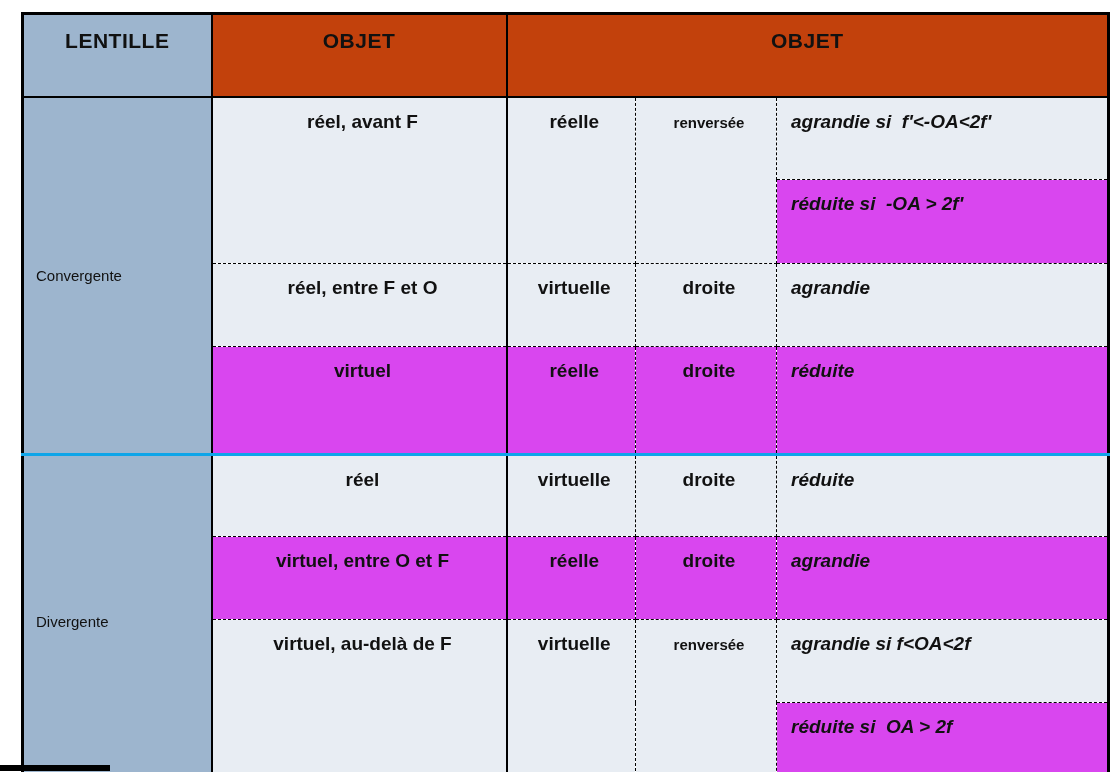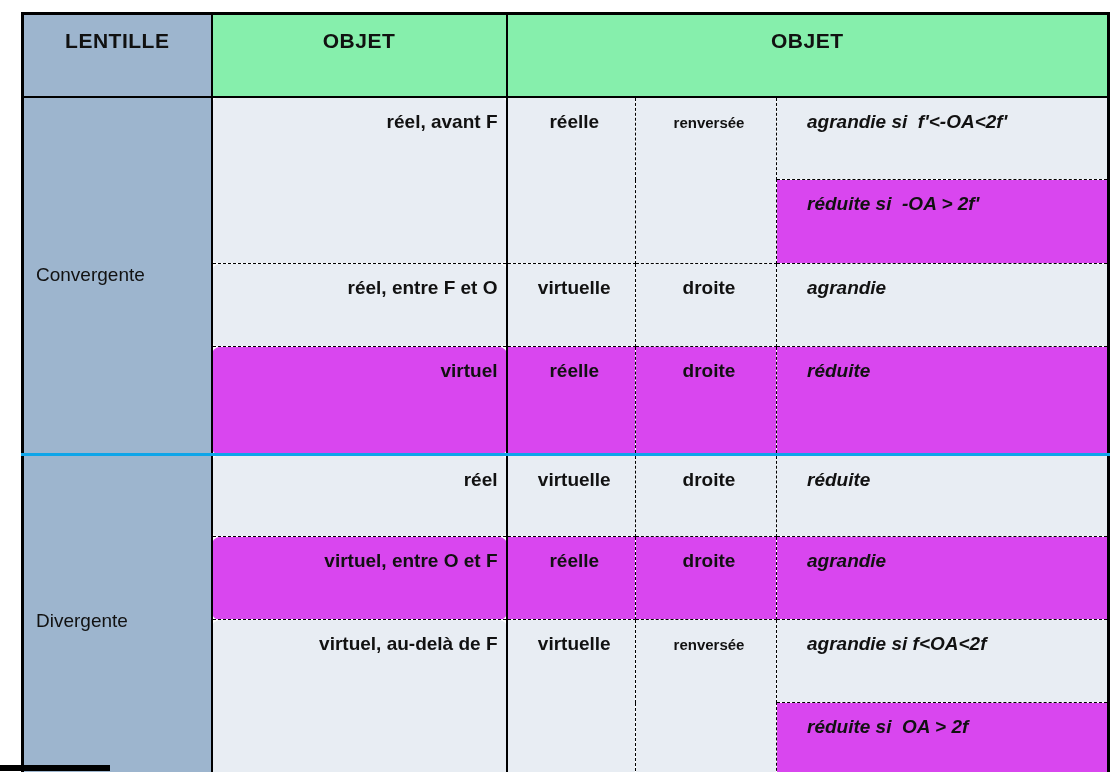--- a/index.html
+++ b/index.html
@@ -14,21 +14,21 @@
   table.optics{
     position:absolute;
     left:21px;top:12px;
     width:1086px;height:751px;
     border-collapse:collapse;
     table-layout:fixed;
     border:3px solid #000;
   }
   th{
     border:2px solid #000;
-    background:#86efac;
+    background:#c2410c;
     font-size:21px;
     font-weight:bold;
     text-align:center;
     vertical-align:top;
     padding:14px 4px 0 4px;
     letter-spacing:0.5px;
   }
   th.lens-head{ background:#9DB5CE; }
   td{
     border:1px dashed #000;
@@ -36,36 +36,35 @@
     font-size:19px;
     font-weight:bold;
     padding:13px 8px 0 15px;
     overflow:hidden;
   }
   td.lens{
     background:#9DB5CE;
     border-right:2px solid #000;
     vertical-align:middle;
     font-weight:normal;
-    font-size:19px;
+    font-size:15px;
     padding:0 4px 0 12px;
     text-align:left;
   }
   td.c2{
     border-left:2px solid #000;
     border-right:2px solid #000;
-    text-align:right;
-    border-radius:8px;
+    text-align:center;
   }
   td.c3, td.c4{ text-align:center; padding-left:10px; padding-right:4px; }
   td.c4.small{ font-size:15px; padding-top:16px; }
   td.c5{
     font-style:italic;
     text-align:left;
-    padding-left:30px;
+    padding-left:14px;
     white-space:pre-wrap;
   }
   .light{ background:#E8EDF3; }
   .white{ background:#d946ef; }
   tr.section-start td{ border-top:3px solid #0ea5e9; }
   .stub-bar{
     position:absolute;
     left:0;top:765px;
     width:110px;height:6px;
     background:#000;

